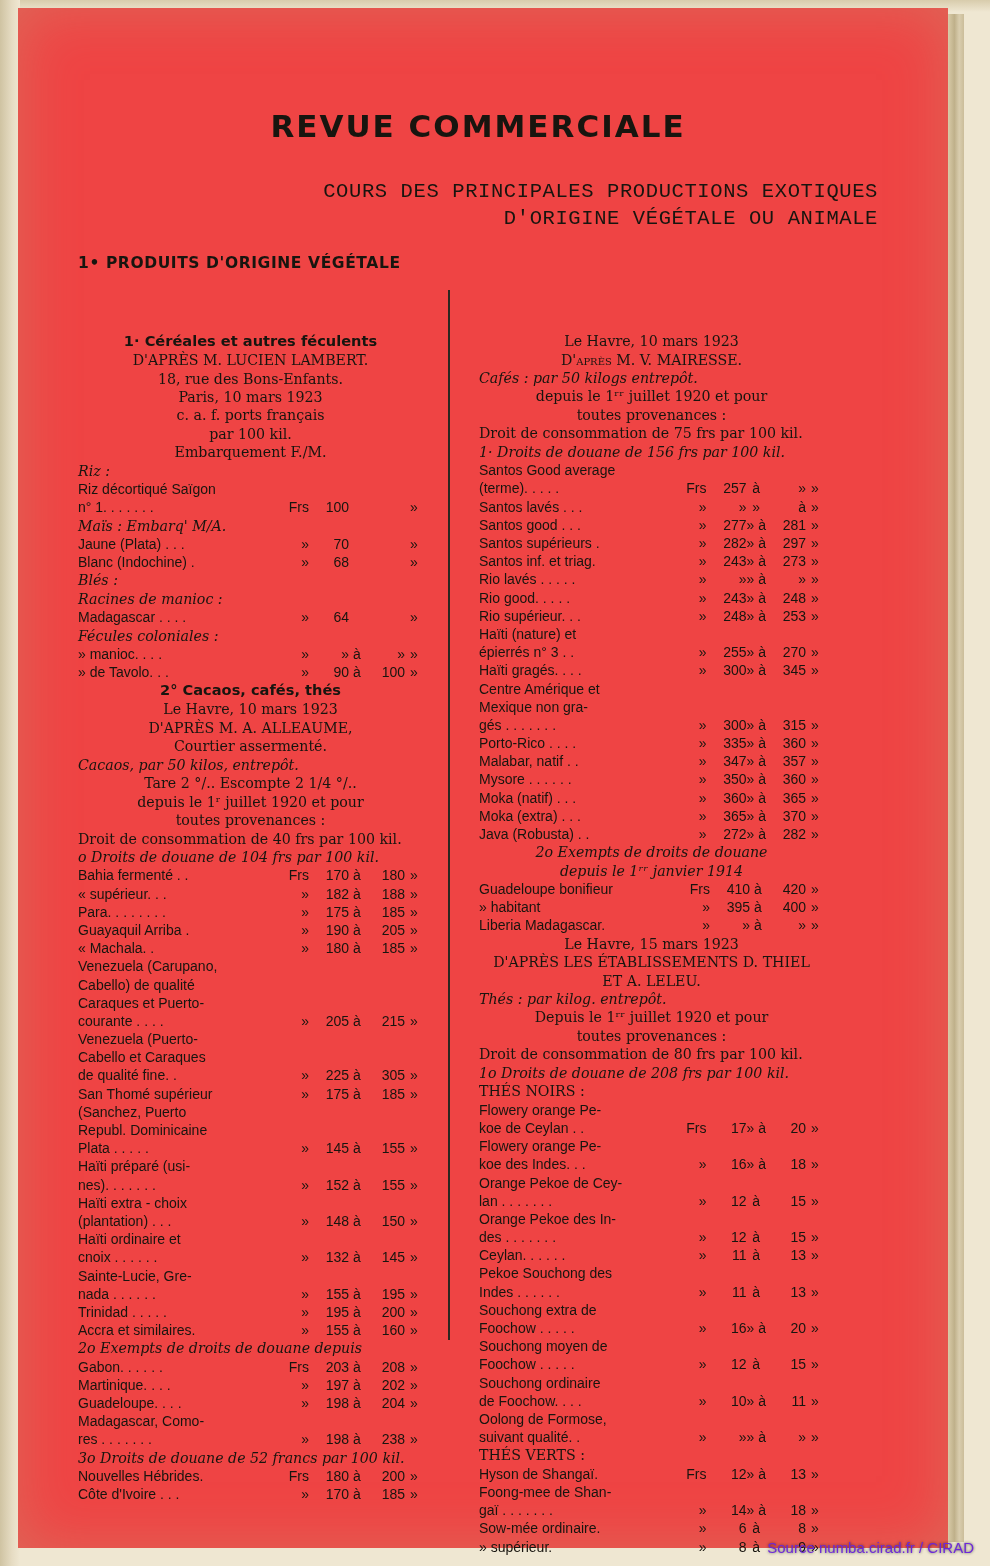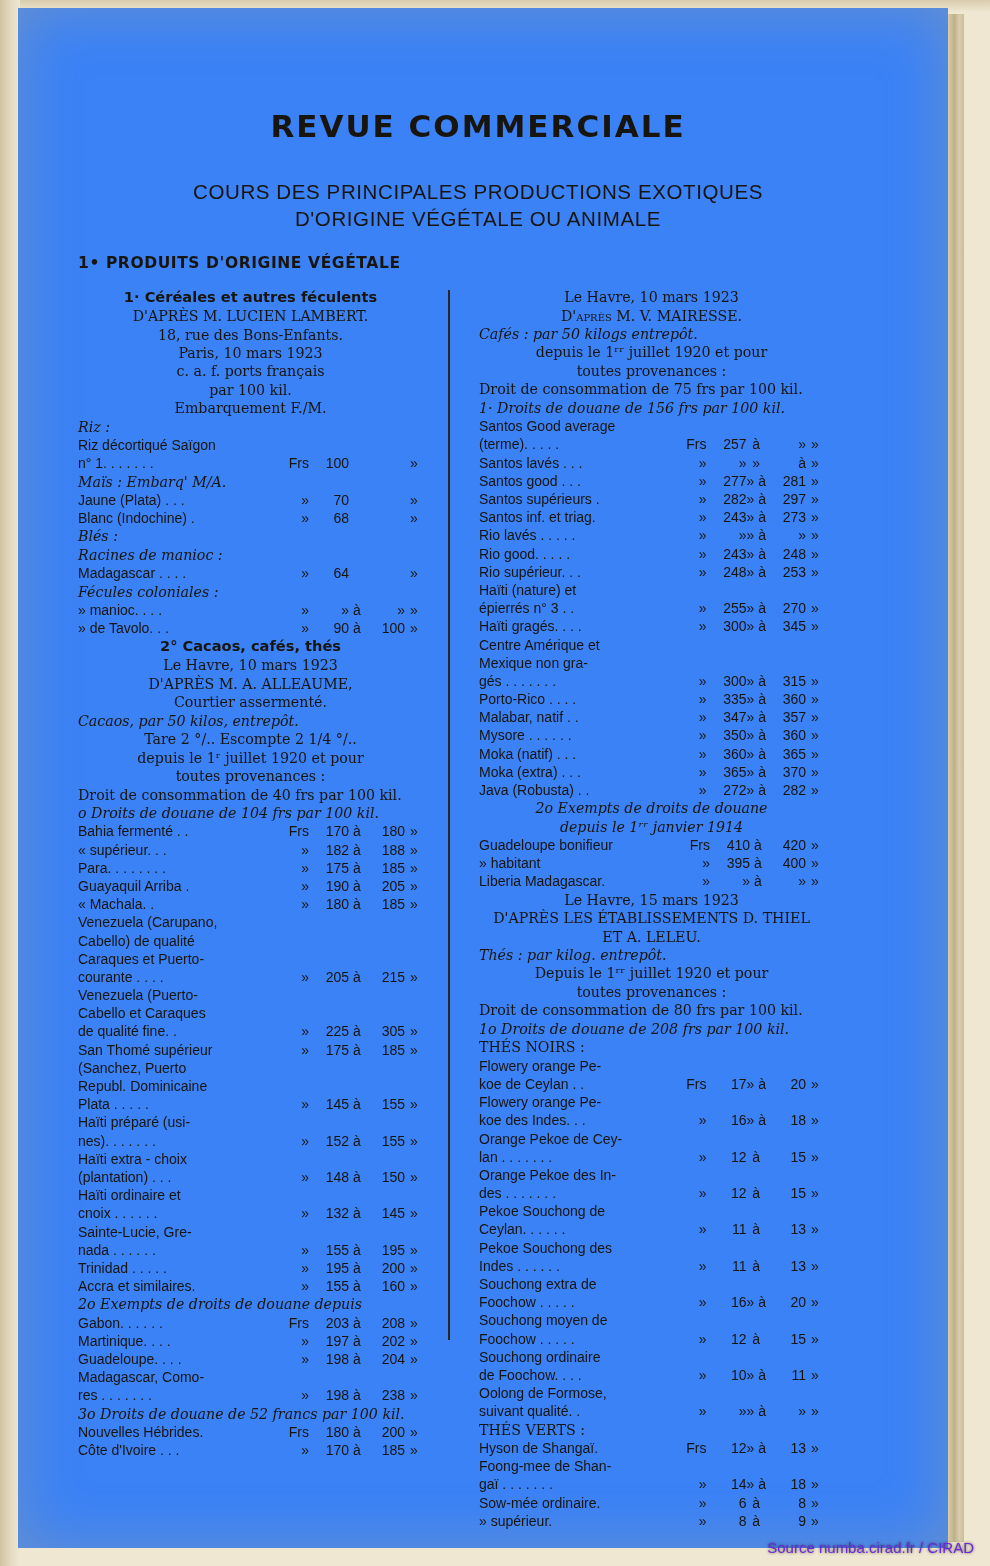--- a/index.html
+++ b/index.html
@@ -4,51 +4,51 @@
 <style>
   html,body{margin:0;padding:0;}
   body{
     width:990px;height:1566px;position:relative;overflow:hidden;
     background:#efe7d2;
     font-family:"Liberation Sans", sans-serif;
   }
   
   .paper{
     position:absolute;left:18px;top:8px;width:930px;height:1540px;
-    background:#3b82f6;
+    background:#ef4444;
     box-shadow:inset 0 0 60px rgba(190,172,130,.35);
   }
   .paper:before{
     content:"";position:absolute;right:-16px;top:6px;width:16px;height:1528px;
     background:linear-gradient(90deg,#d8cba8,#bfb08a 40%,#d9cdae 70%,#cbbd9a);
   }
   .edgeL{position:absolute;left:0;top:0;width:20px;height:1566px;
     background:linear-gradient(90deg,#cfc3a2,#e6dcc3 60%,#efe7d2);}
   .edgeT{position:absolute;left:0;top:0;width:990px;height:12px;
     background:linear-gradient(180deg,#d8ccac,#efe7d2);}
   .content{position:absolute;left:60px;top:100px;width:800px;color:#18150f;}
 
   h1.title{
     font-family:"DejaVu Sans", sans-serif;
     font-weight:bold;font-size:31px;letter-spacing:2px;text-align:center;
     margin:0 0 34px 0;
   }
   .subtitle{
-    font-family:Liberation Sans, sans-serif;
-    font-size:20.5px;letter-spacing:.6px;text-align:center;line-height:1.32;
+    font-family:Liberation Mono, monospace;
+    font-size:20.5px;letter-spacing:.6px;text-align:right;line-height:1.32;
     margin:0 0 22px 0;
   }
   .sec1{
     font-family:"DejaVu Sans", sans-serif;
     font-weight:bold;font-size:15.5px;letter-spacing:.6px;
     margin:0 0 16px 0;
   }
 
   .cols{position:relative;display:flex;width:800px;}
-  .col{width:345px;}
+  .col{width:345px;margin-top:44px;}
   .col.left{padding-right:22px;}
   .col.right{padding-left:34px;}
   .vrule{position:absolute;left:370px;top:2px;width:2px;height:1050px;background:#2b2720;}
 
   .col{font-family:"DejaVu Serif", serif;font-size:14.2px;line-height:1.30;}
 
   .c{text-align:center;}
   .i{font-style:italic;}
   .sc{font-variant:small-caps;}
   .hdr{font-family:"DejaVu Sans", sans-serif;font-weight:bold;font-size:14.6px;}
@@ -761,28 +761,20 @@
               </tr>
               <tr>
                 <td class="nm">des .  .  .  .  .  .  .</td>
                 <td class="u1">»</td>
                 <td class="v1">12</td>
                 <td class="a">à</td>
                 <td class="v2">15</td>
                 <td class="u3">»</td>
               </tr>
               <tr>
-                <td class="nm">Pekoe Souchong de</td>
-                <td class="u1"></td>
-                <td class="v1"></td>
-                <td class="a"></td>
-                <td class="v2"></td>
-                <td class="u3"></td>
-              </tr>
-              <tr>
                 <td class="nm">Ceylan. .  .  .  .  .</td>
                 <td class="u1">»</td>
                 <td class="v1">11</td>
                 <td class="a">à</td>
                 <td class="v2">13</td>
                 <td class="u3">»</td>
               </tr>
               <tr>
                 <td class="nm">Pekoe Souchong des</td>
                 <td class="u1"></td>

